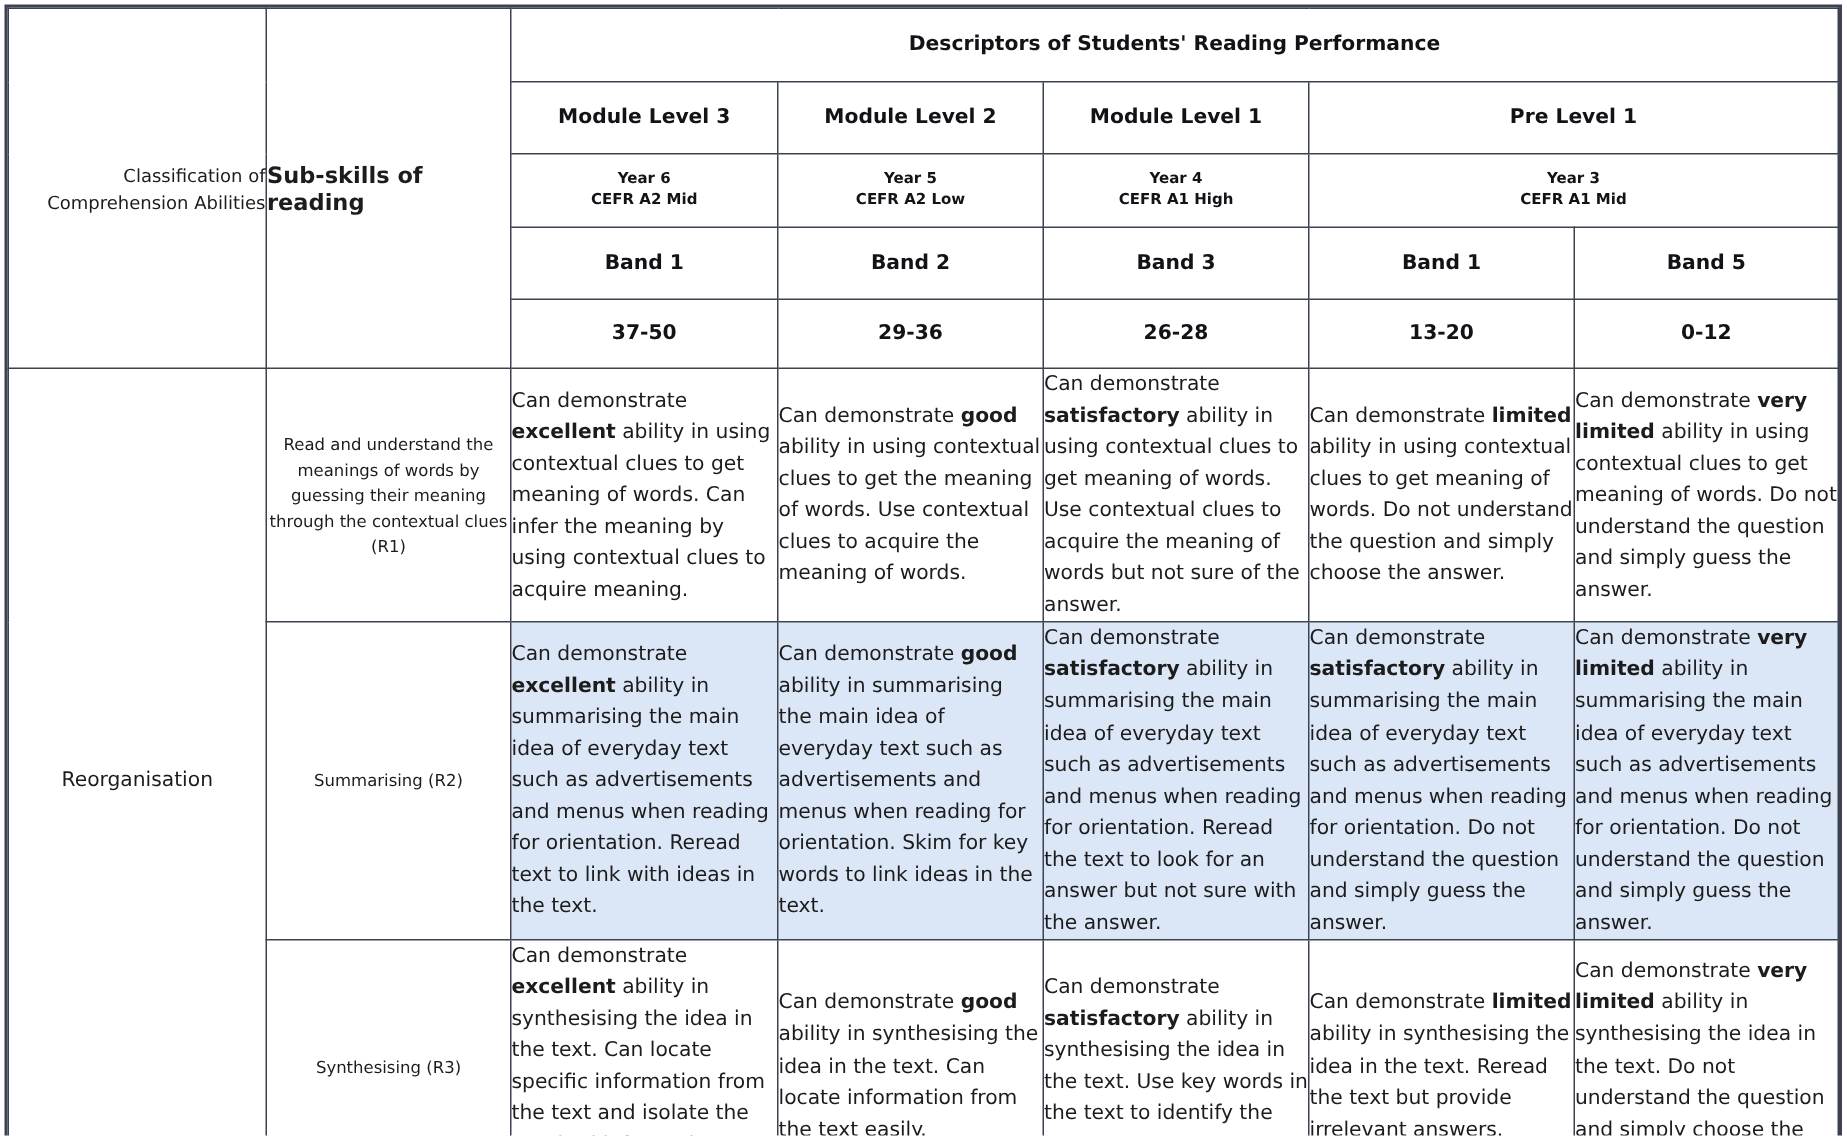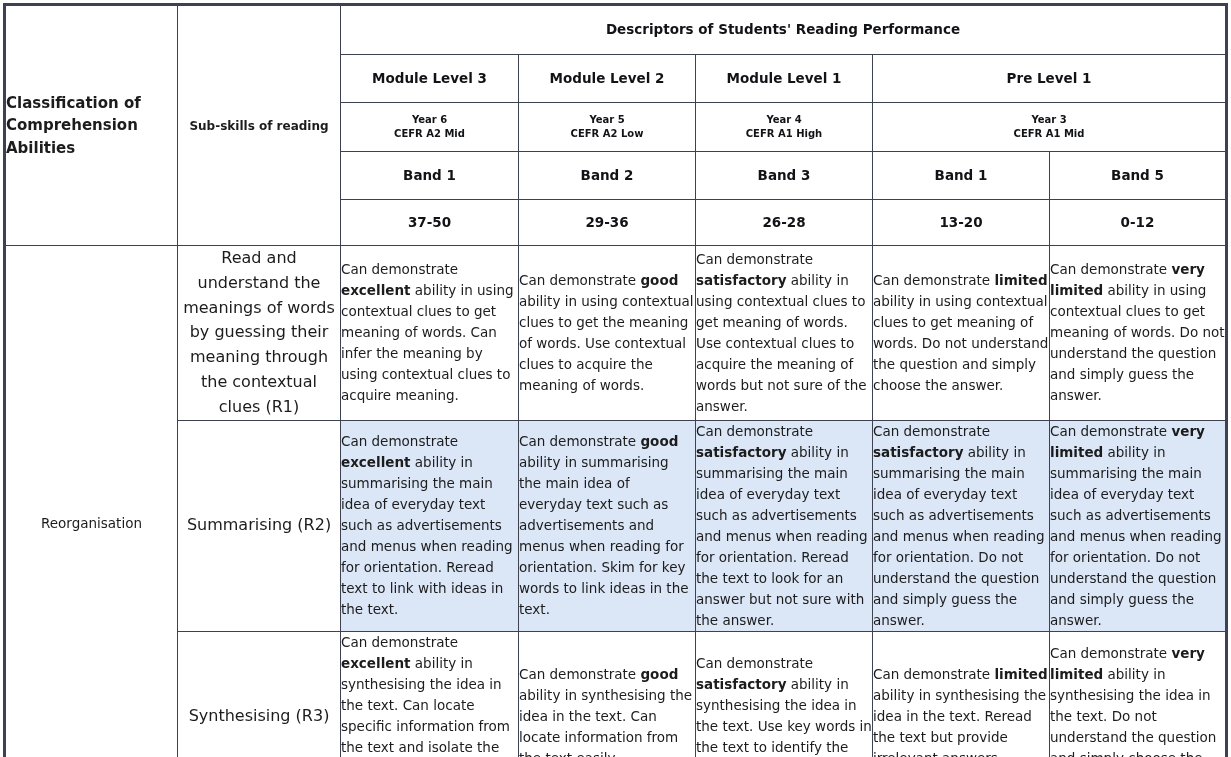--- a/index.html
+++ b/index.html
@@ -56,46 +56,46 @@
     padding: 4px 6px;
     margin-top: 12px;
   }
   .hdr-tall {
     font-size: 10px;
   }
   .hdr .l2 { display: block; }
 
   
   .stub-class {
+    text-align: right;
+    font-weight: normal;
+    font-size: 12px;
+    line-height: 1.5;
+    background: #dbe6f6;
+    padding: 4px 8px;
+  }
+  .stub-sub {
     text-align: left;
     font-weight: bold;
     font-size: 15px;
-    line-height: 1.5;
-    background: #dbe6f6;
-    padding: 4px 8px;
-  }
-  .stub-sub {
-    text-align: center;
-    font-weight: bold;
-    font-size: 12px;
     background: #dbe6f6;
     padding: 4px 8px;
   }
 
   
   .cat-cell {
     text-align: center;
     font-size: 13.5px;
     line-height: 1.5;
     padding: 6px 8px;
     background: #ffffff;
   }
   .skill-cell {
     text-align: center;
-    font-size: 16px;
+    font-size: 11px;
     line-height: 1.55;
     padding: 6px 10px;
     background: #ffffff;
   }
   .desc-cell {
     text-align: left;
     font-size: 13.5px;
     line-height: 1.56;
     padding: 10px 8px 10px 9px;
     vertical-align: top;

